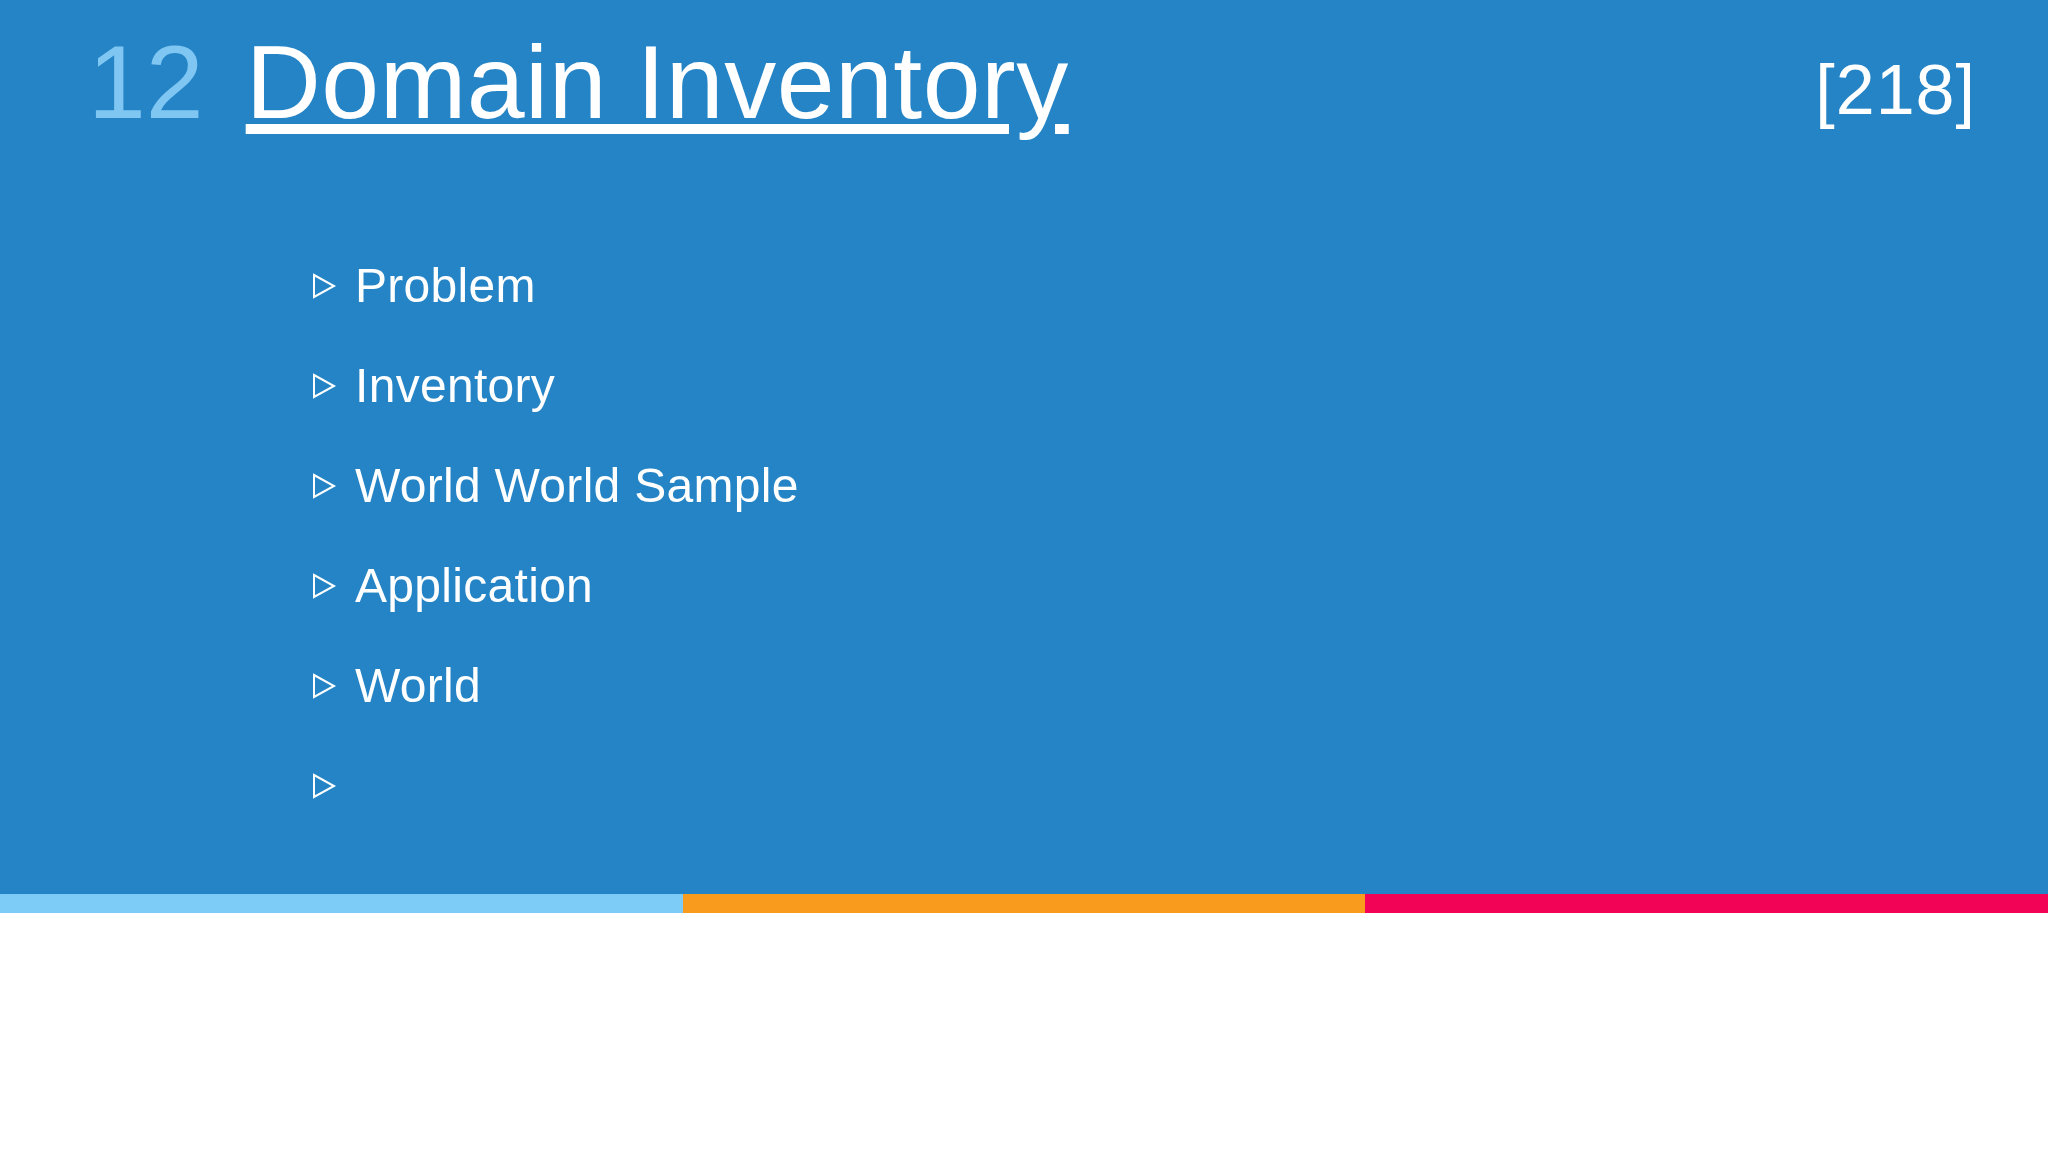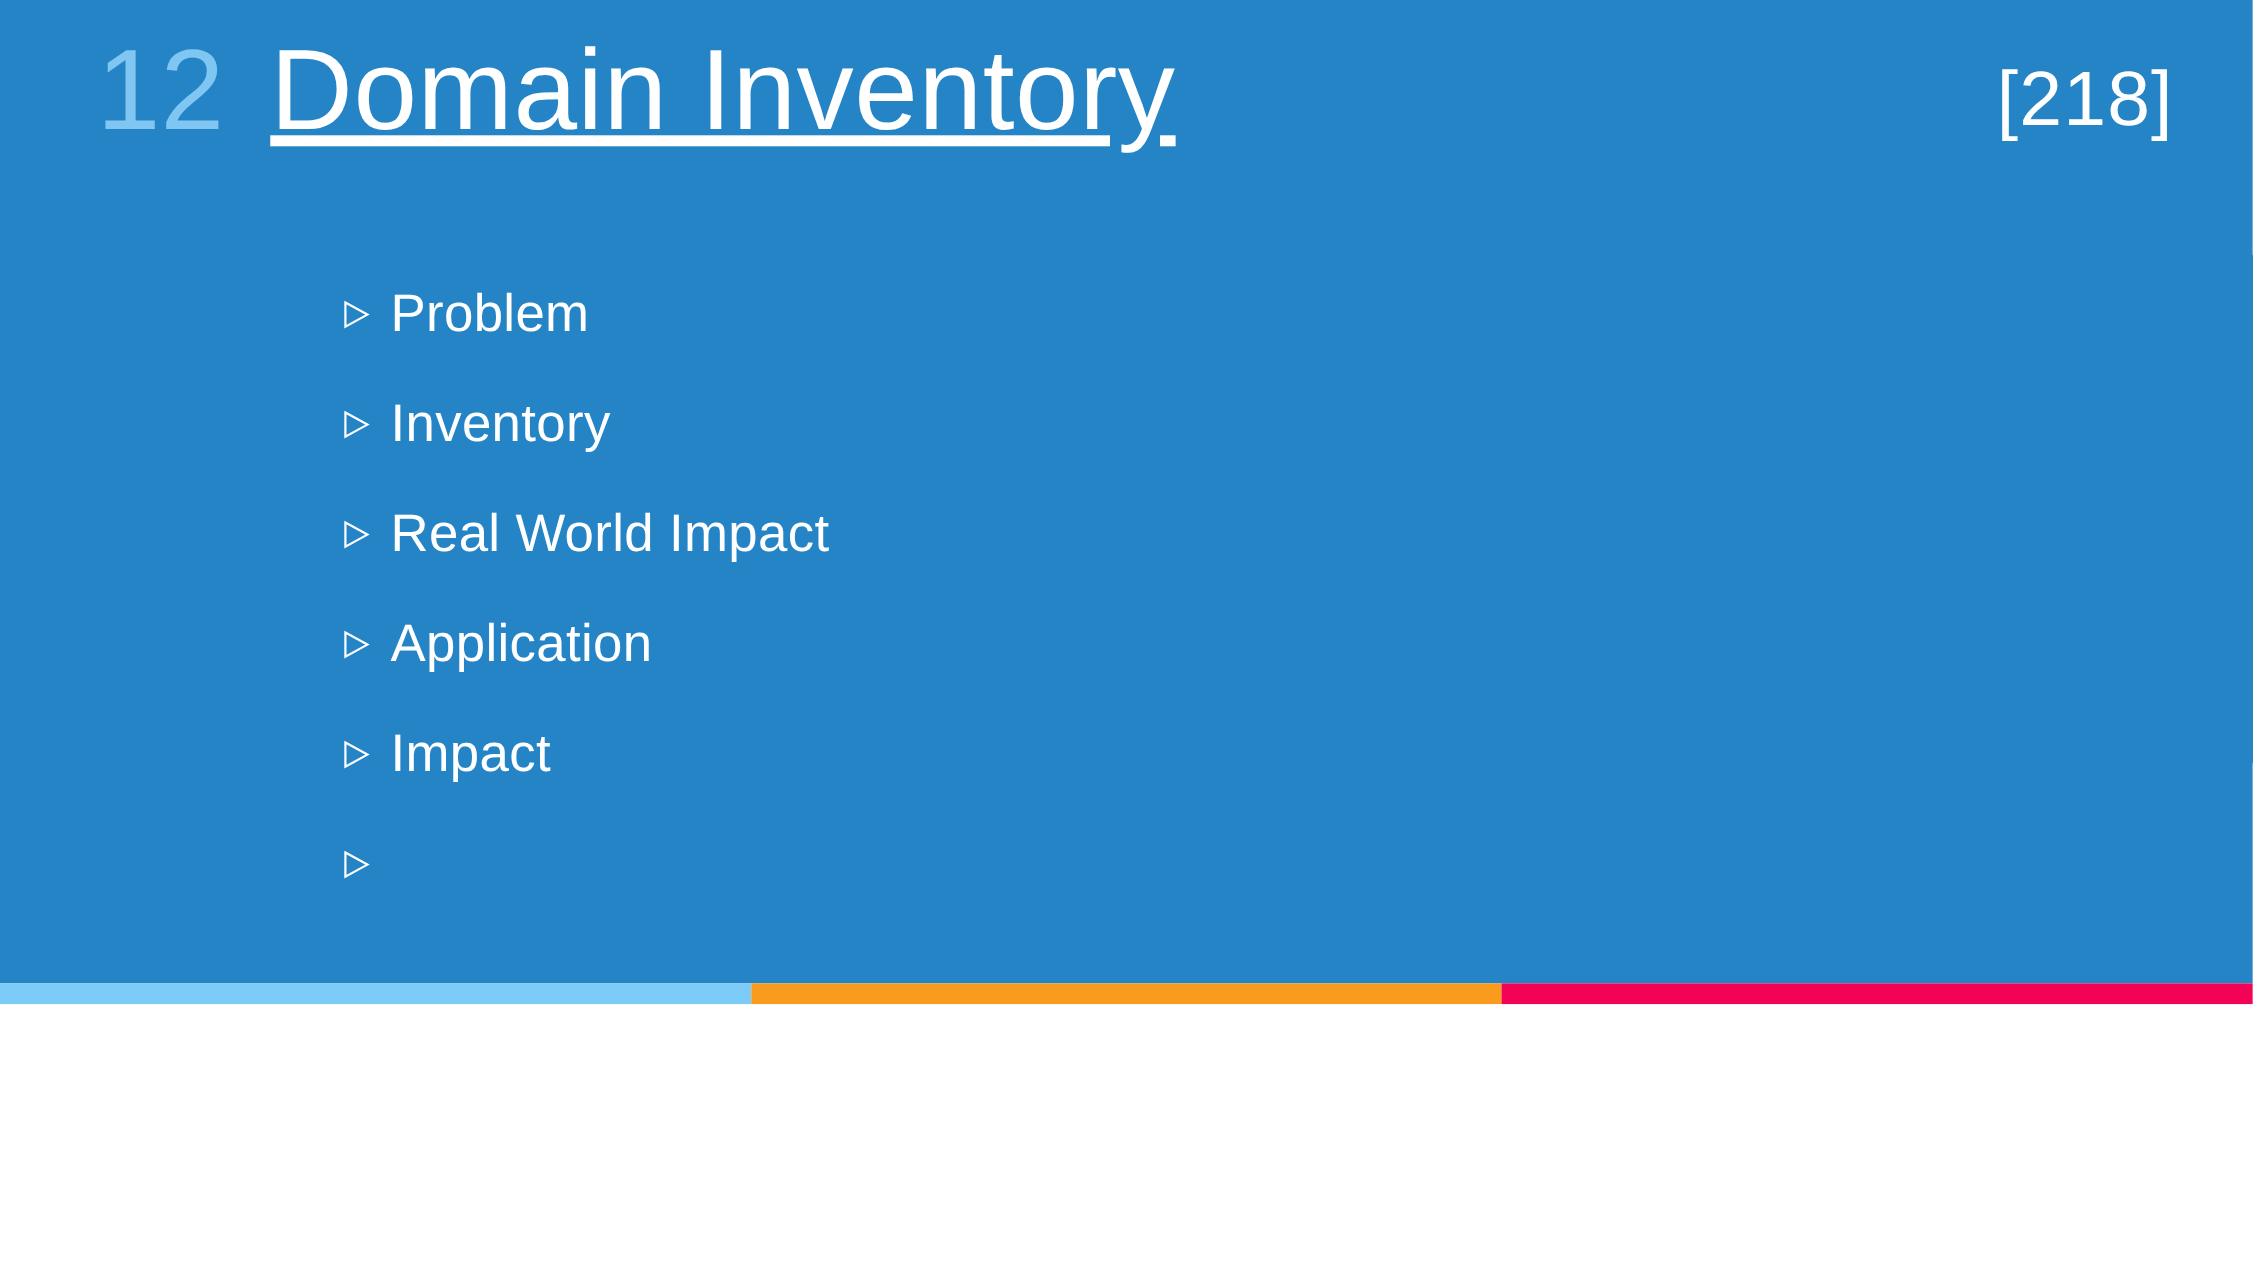--- a/index.html
+++ b/index.html
@@ -182,39 +182,39 @@
       </span>
       <span class="bullet-label">Inventory</span>
     </div>
 
     <div class="bullet-item">
       <span class="bullet-marker">
         <svg width="26" height="28" viewBox="0 0 26 28" aria-hidden="true">
           <polygon points="3,3 23,14 3,25" fill="none" stroke="#ffffff" stroke-width="2"></polygon>
         </svg>
       </span>
-      <span class="bullet-label">Real World Impact</span>
+      <span class="bullet-label">World World Sample</span>
     </div>
 
     <div class="bullet-item">
       <span class="bullet-marker">
         <svg width="26" height="28" viewBox="0 0 26 28" aria-hidden="true">
           <polygon points="3,3 23,14 3,25" fill="none" stroke="#ffffff" stroke-width="2"></polygon>
         </svg>
       </span>
       <span class="bullet-label">Application</span>
     </div>
 
     <div class="bullet-item">
       <span class="bullet-marker">
         <svg width="26" height="28" viewBox="0 0 26 28" aria-hidden="true">
           <polygon points="3,3 23,14 3,25" fill="none" stroke="#ffffff" stroke-width="2"></polygon>
         </svg>
       </span>
-      <span class="bullet-label">Impact</span>
+      <span class="bullet-label">World</span>
     </div>
 
     <div class="bullet-item">
       <span class="bullet-marker">
         <svg width="26" height="28" viewBox="0 0 26 28" aria-hidden="true">
           <polygon points="3,3 23,14 3,25" fill="none" stroke="#ffffff" stroke-width="2"></polygon>
         </svg>
       </span>
     </div>
 

